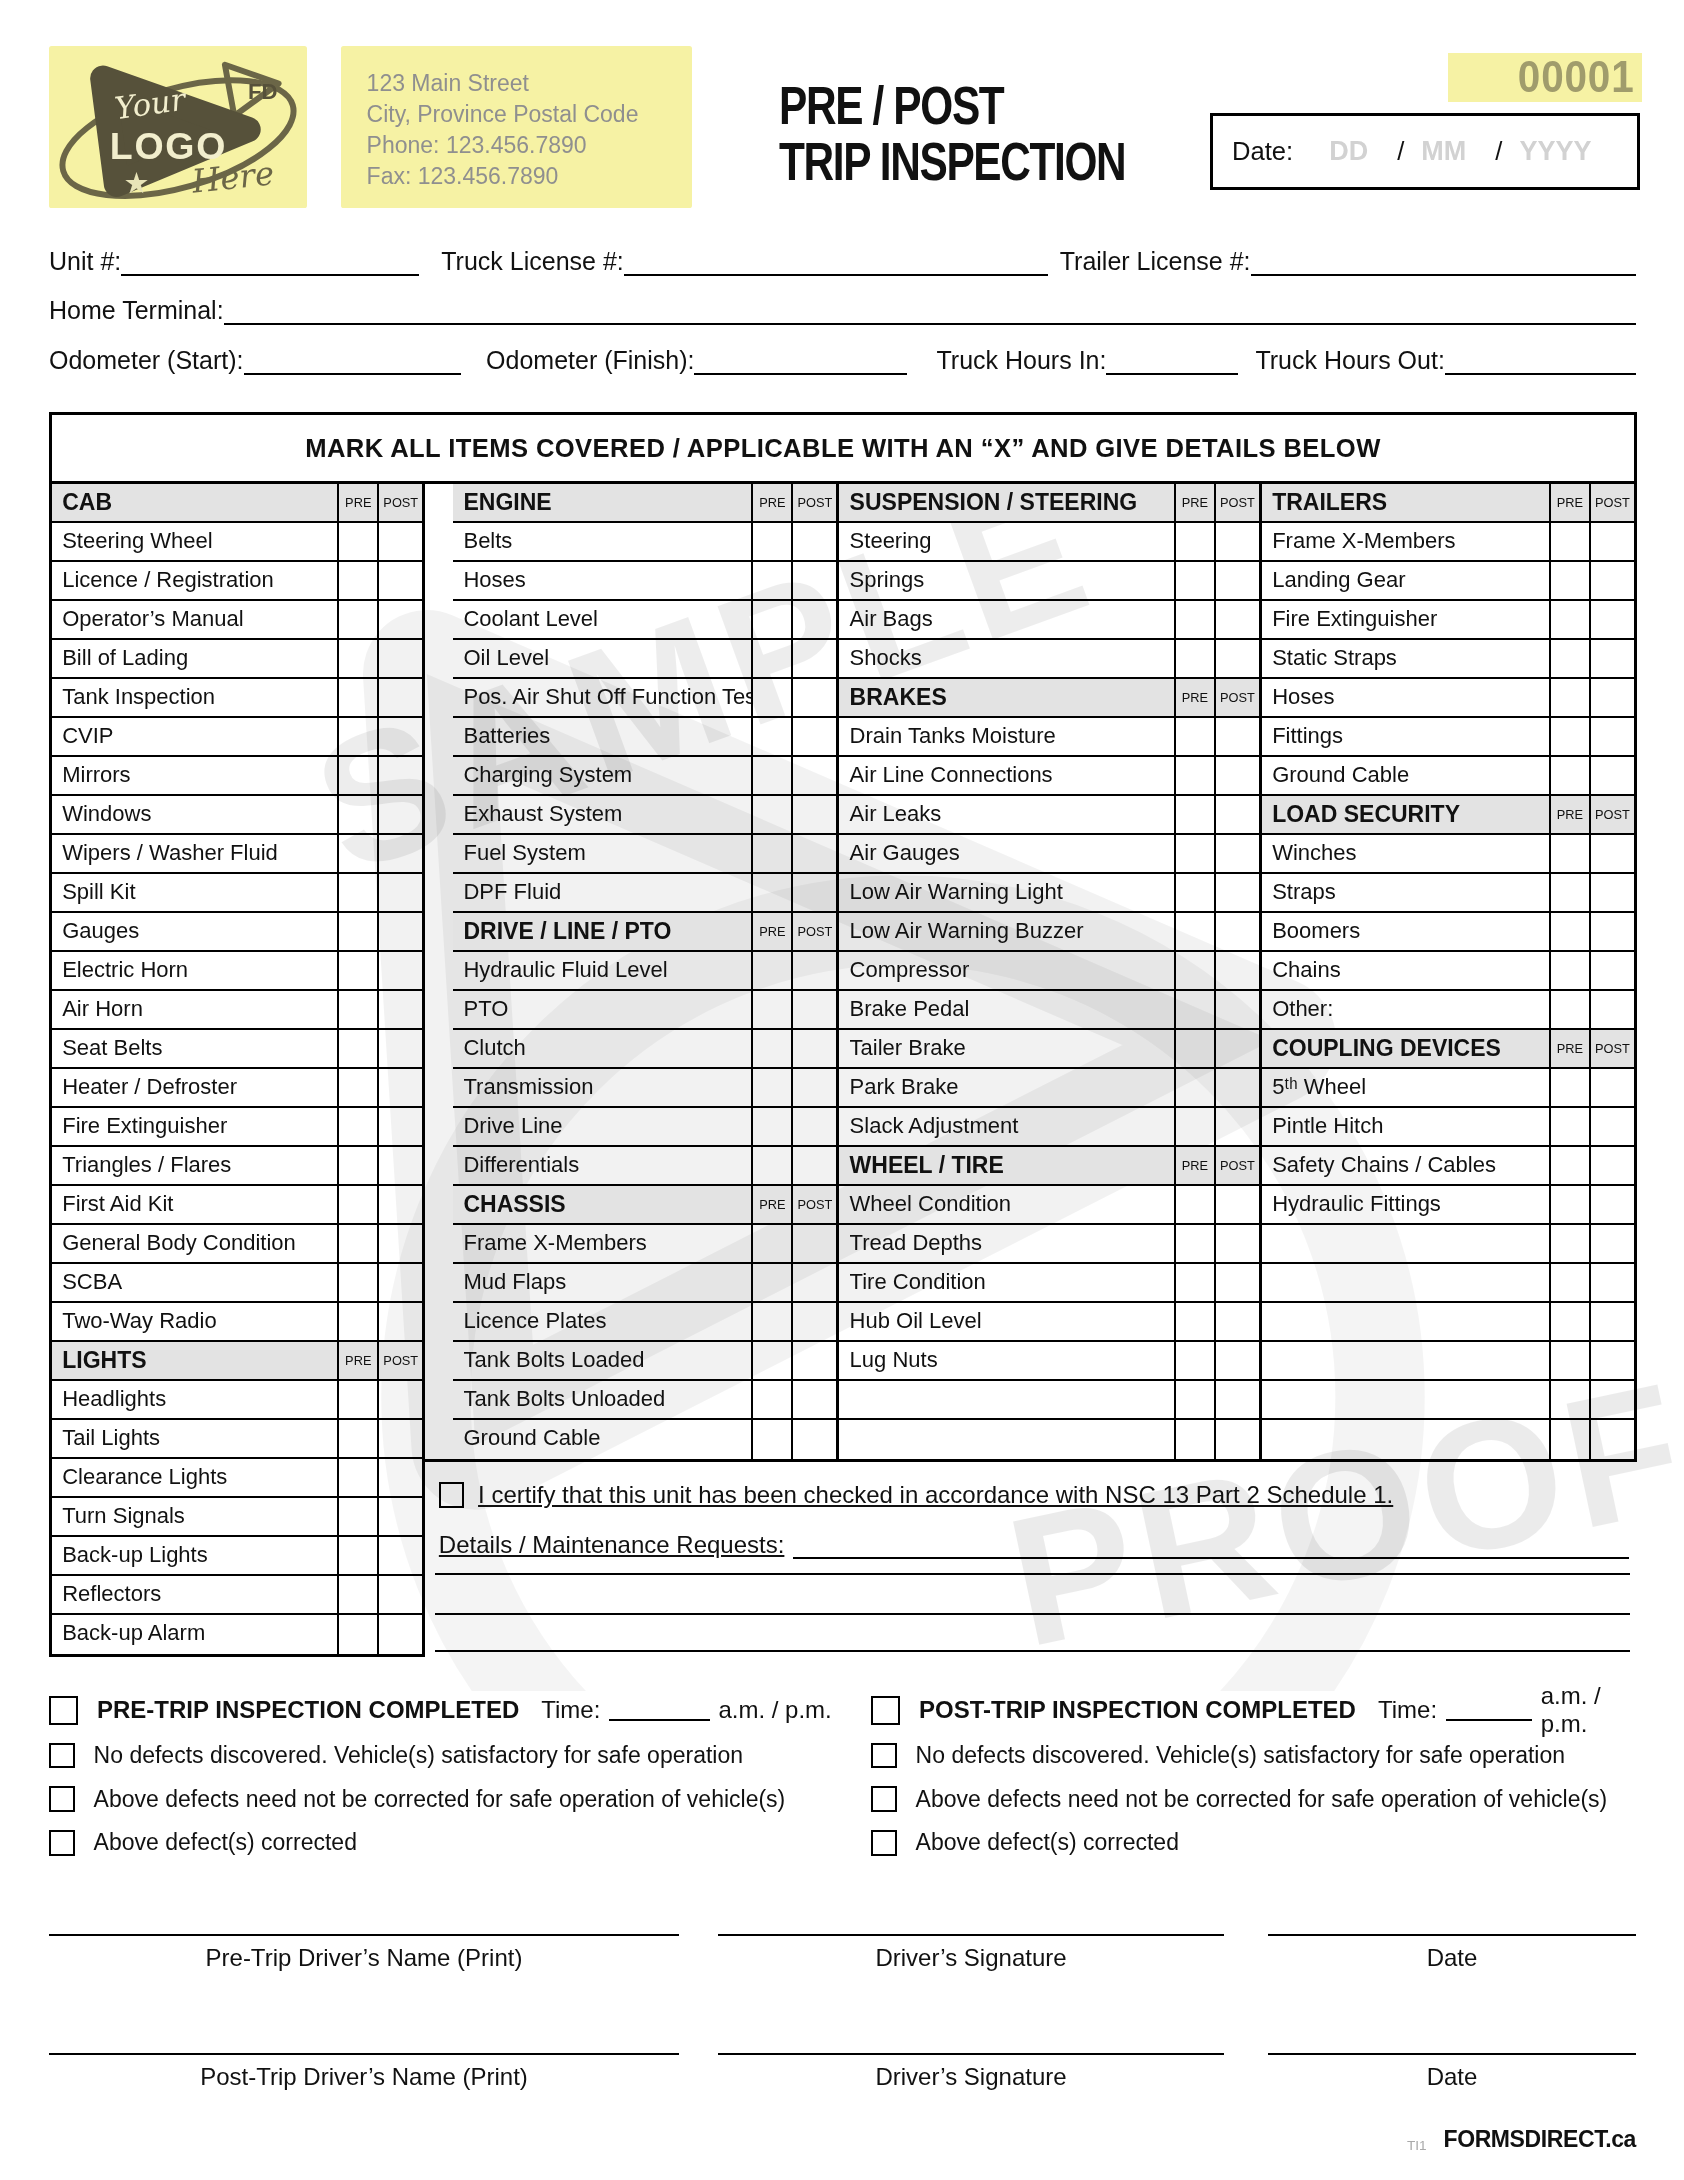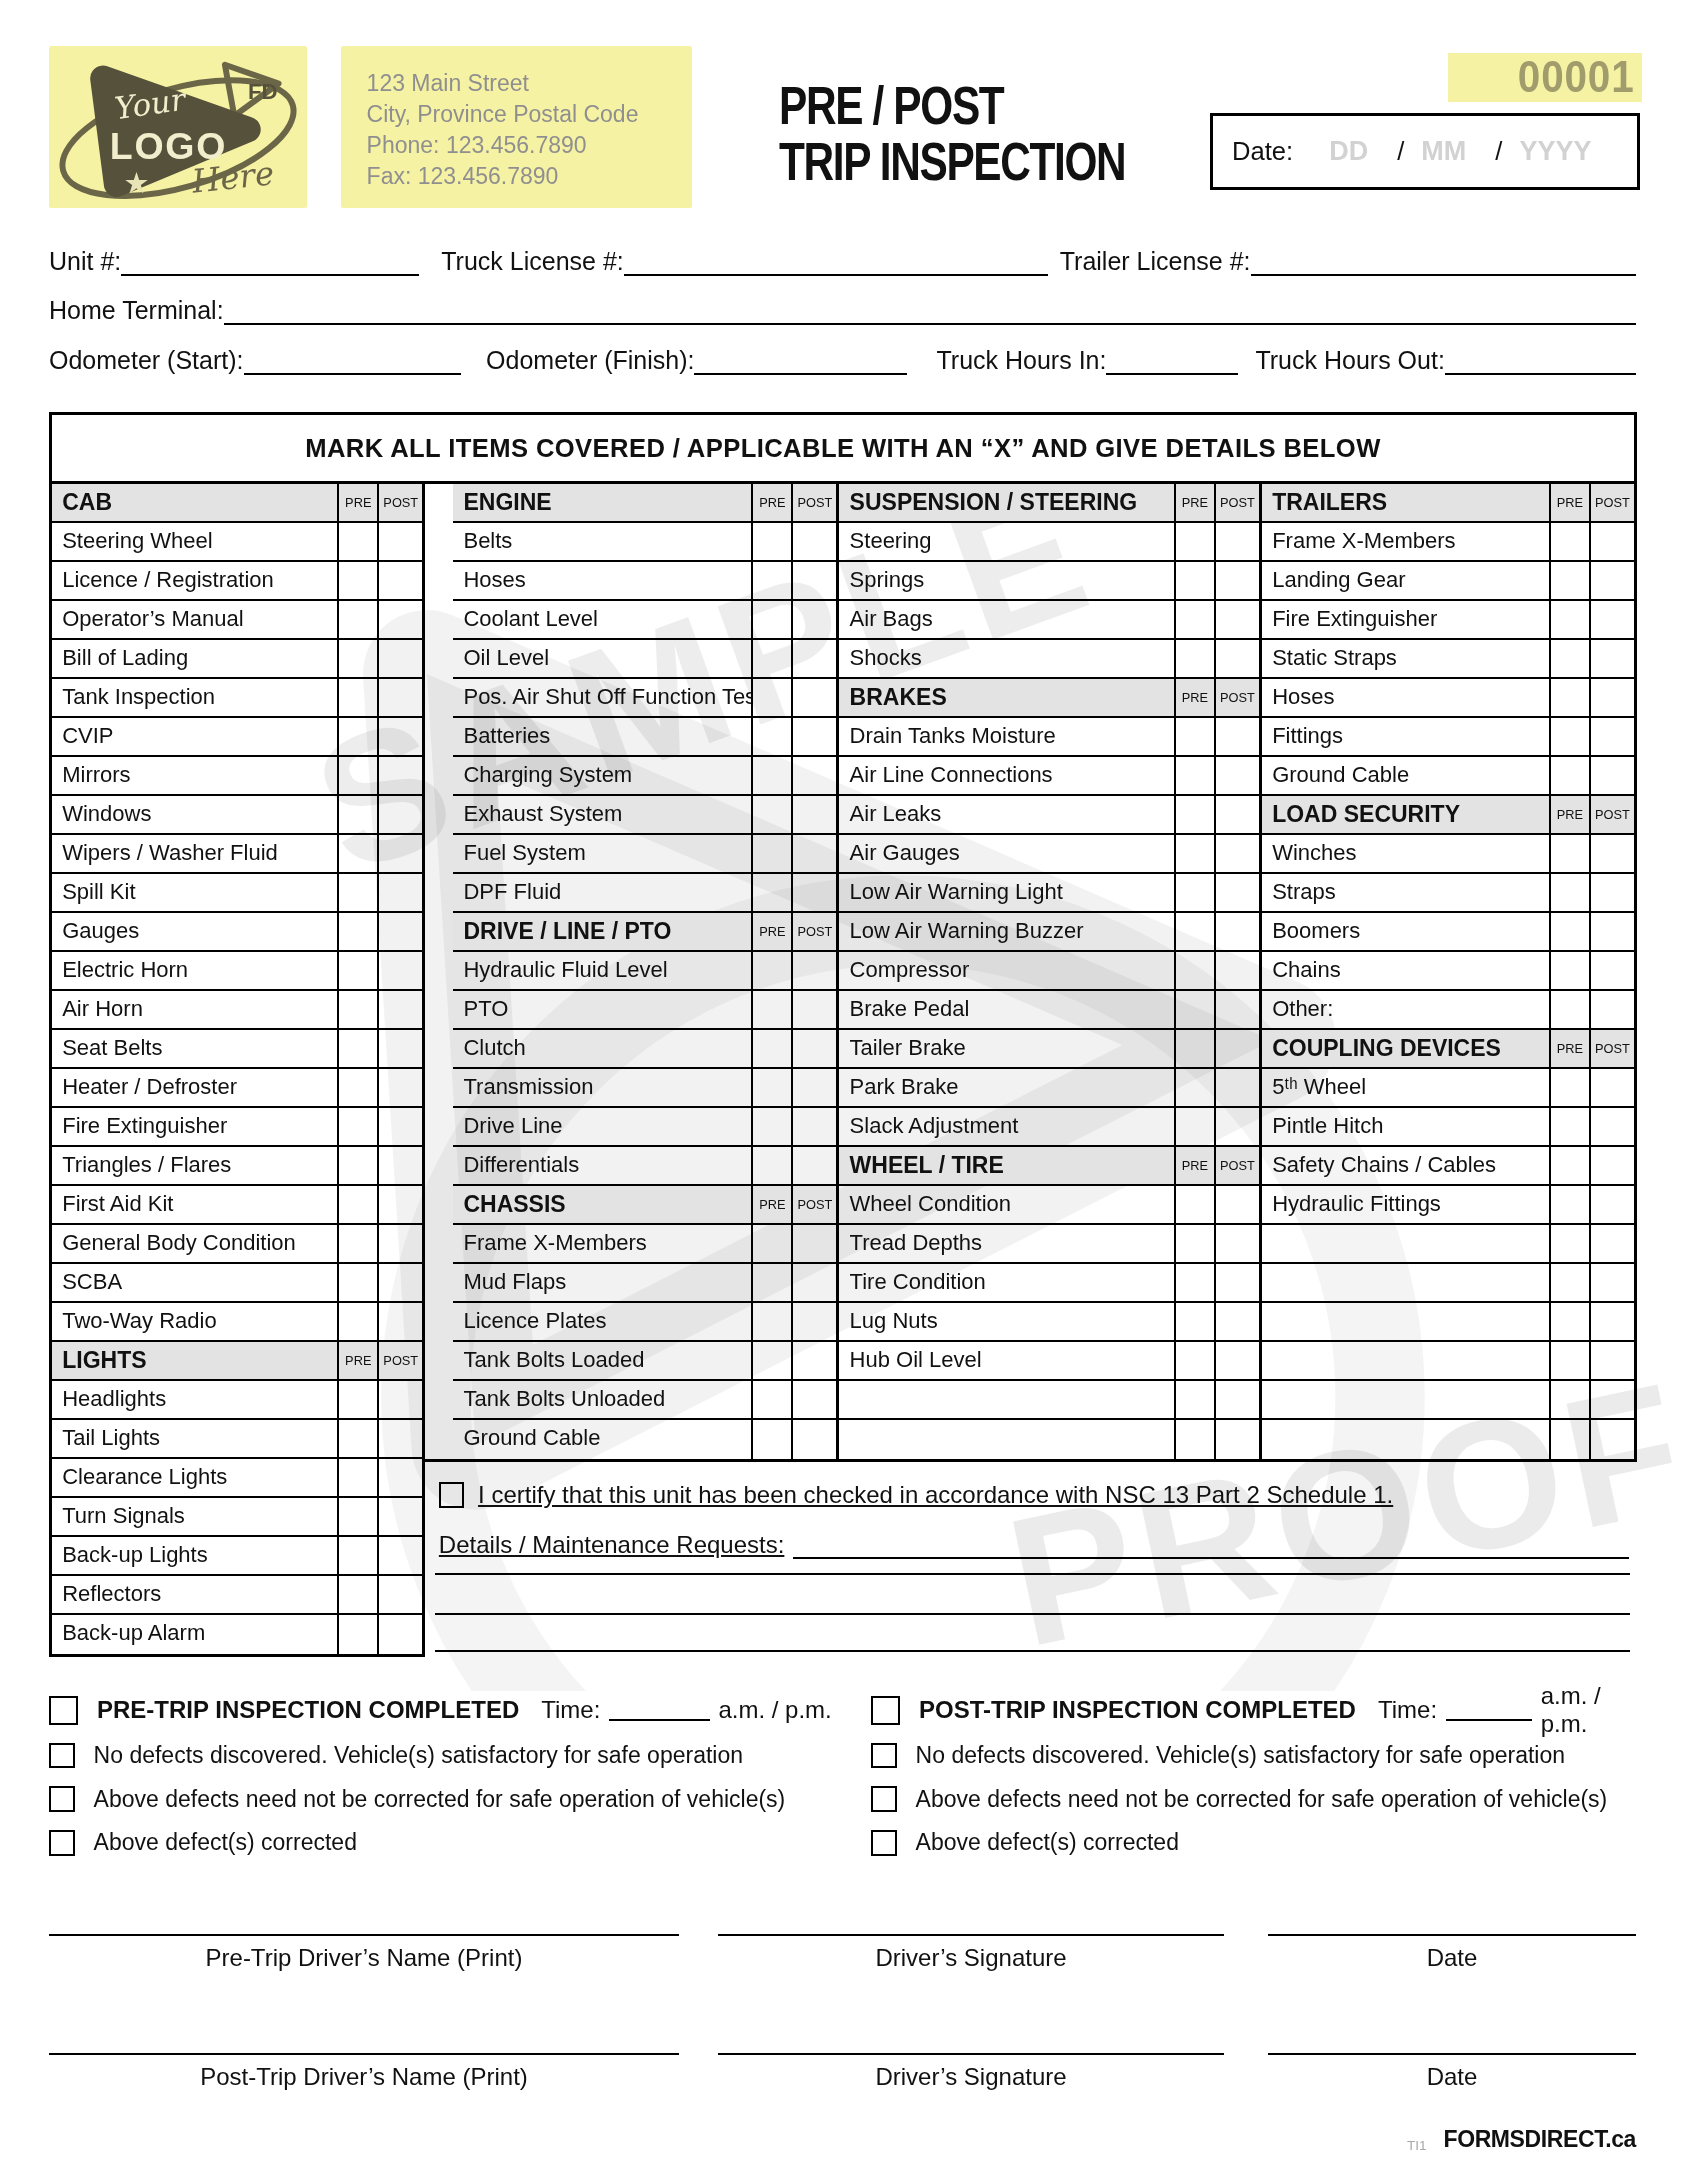--- a/index.html
+++ b/index.html
@@ -532,26 +532,26 @@
             <div class="lbl">Tread Depths</div>
             <div class="cell"></div>
             <div class="cell post"></div>
           </div>
           <div class="crow">
             <div class="lbl">Tire Condition</div>
             <div class="cell"></div>
             <div class="cell post"></div>
           </div>
           <div class="crow">
+            <div class="lbl">Hub Oil Level</div>
+            <div class="cell"></div>
+            <div class="cell post"></div>
+          </div>
+          <div class="crow">
             <div class="lbl">Lug Nuts</div>
-            <div class="cell"></div>
-            <div class="cell post"></div>
-          </div>
-          <div class="crow">
-            <div class="lbl">Hub Oil Level</div>
             <div class="cell"></div>
             <div class="cell post"></div>
           </div>
           <div class="crow">
             <div class="lbl"></div>
             <div class="cell"></div>
             <div class="cell post"></div>
           </div>
           <div class="crow">
             <div class="lbl"></div>

